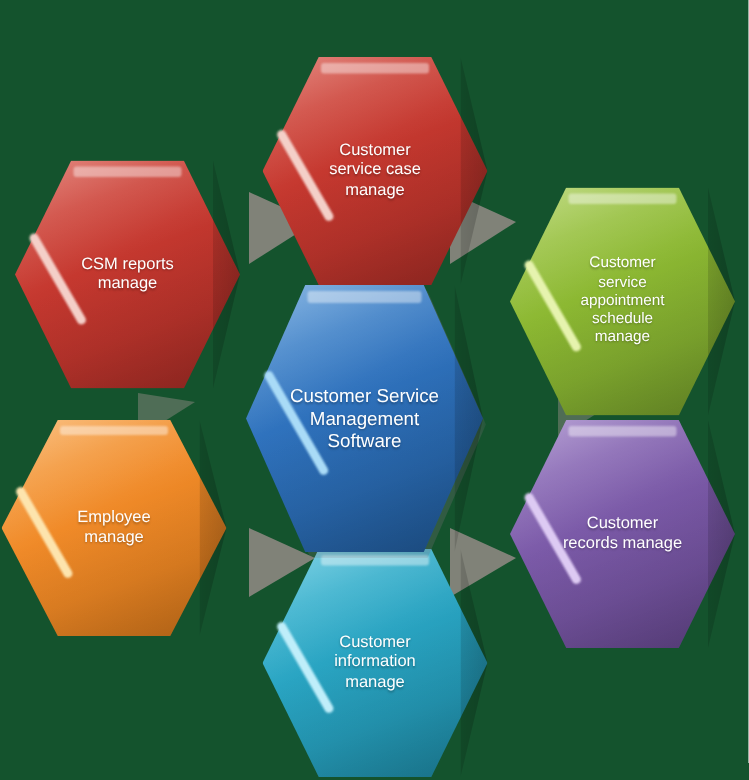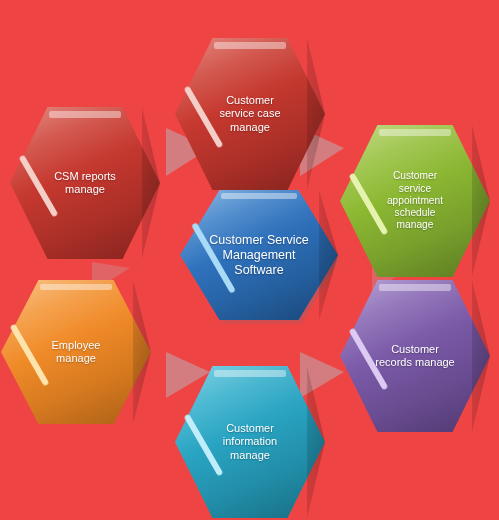--- a/index.html
+++ b/index.html
@@ -12,21 +12,21 @@
     width: 499px;
     height: 520px;
     overflow: hidden;
     font-family: "Liberation Sans", sans-serif;
   }
 
   #diagram-stage {
     position: relative;
     width: 499px;
     height: 520px;
-    background: #ef4444;
+    background: #14532d;
   }
 
   
   .connector {
     position: absolute;
     opacity: 0.62;
     pointer-events: none;
   }
 
   
@@ -209,21 +209,21 @@
     <div class="hex-shadow"></div>
     <div class="hex-body" style="background: linear-gradient(150deg,#d9584c 0%, #c5382f 42%, #a62c25 100%);"></div>
     <div class="face-shade"></div>
     <div class="facet-right"></div>
     <div class="bevel-top"></div>
     <div class="edge-glow" style="background:#f4cfc8;"></div>
     <div class="hex-label">CSM reports
 manage</div>
   </div>
 
-  <div class="hex center" style="left:180px; top:190px; width:158px; height:130px; z-index:10;">
+  <div class="hex center" style="left:164px; top:190px; width:158px; height:178px; z-index:10;">
     <div class="hex-shadow"></div>
     <div class="hex-body" style="background: linear-gradient(150deg,#5b9bd9 0%, #2f72bd 40%, #1f5896 100%);"></div>
     <div class="face-shade"></div>
     <div class="facet-right"></div>
     <div class="bevel-top"></div>
     <div class="edge-glow" style="background:#a9dbf7; width:50%;"></div>
     <div class="hex-label">Customer Service
 Management
 Software</div>
   </div>

